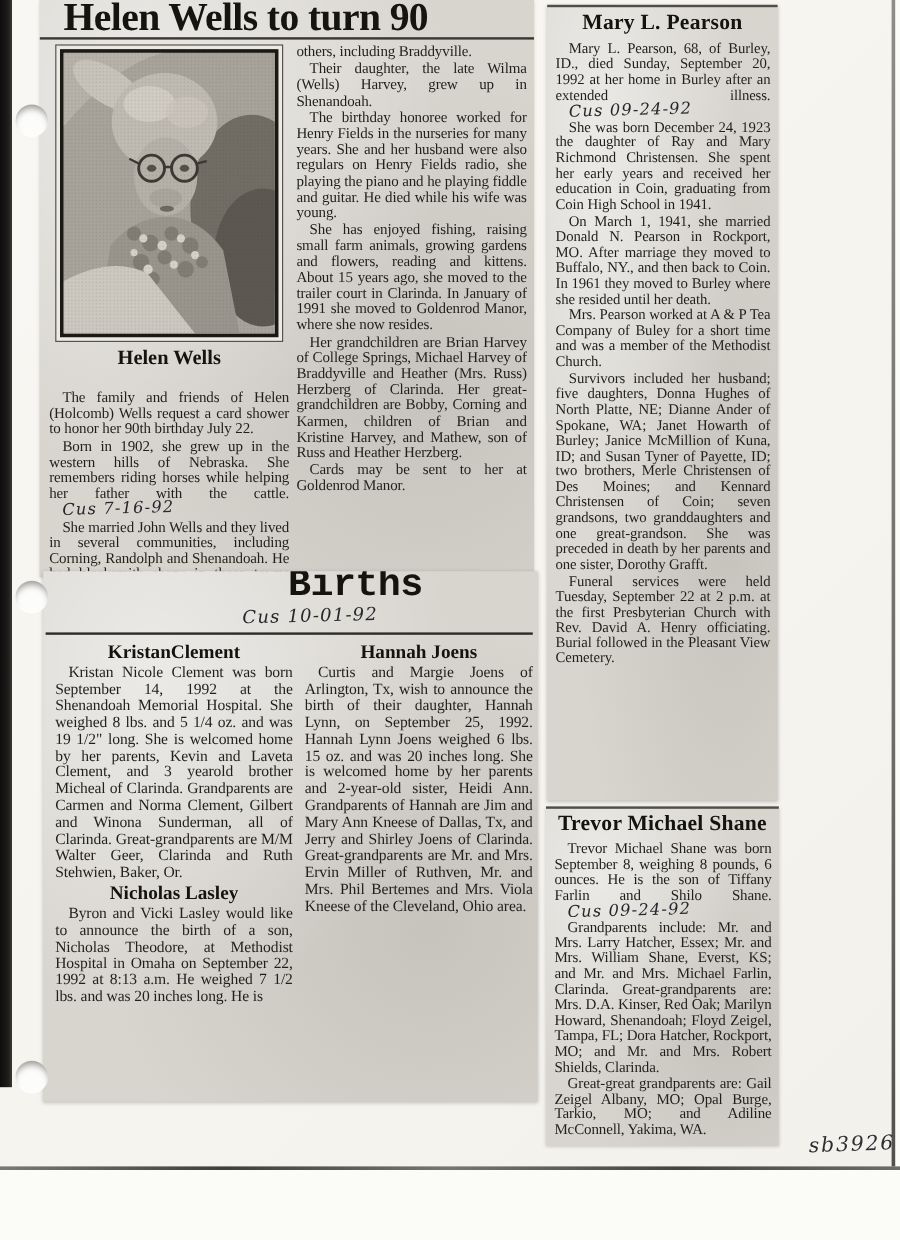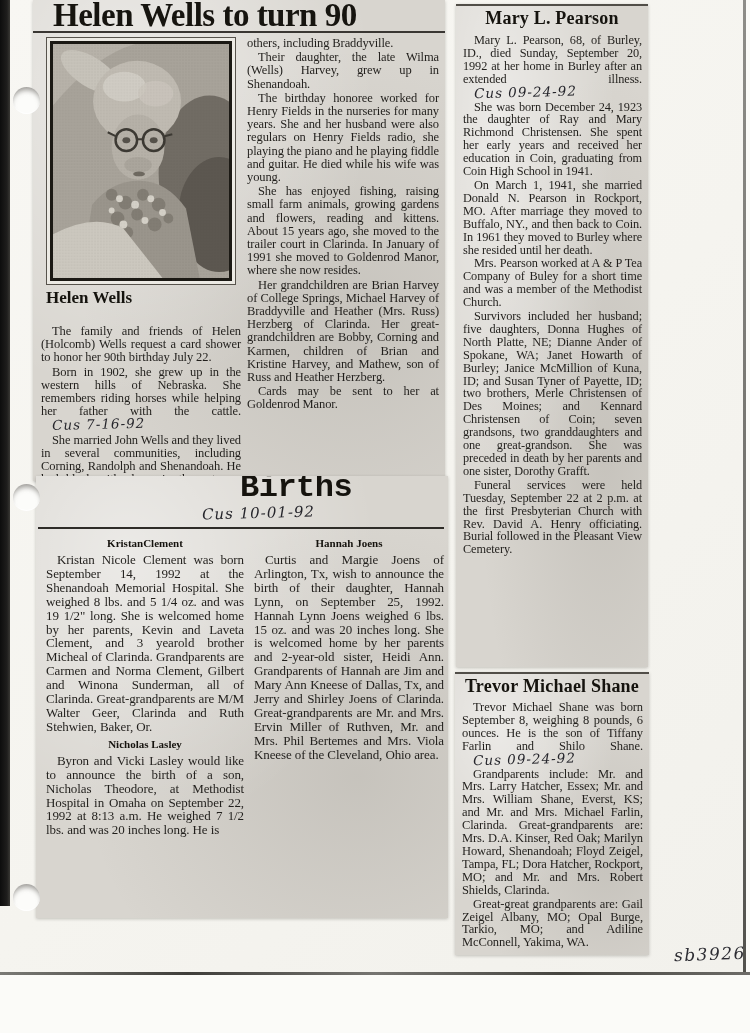--- a/index.html
+++ b/index.html
@@ -56,39 +56,39 @@
   }
   .photo-frame{
     position:absolute;left:13px;top:37px;width:190px;height:248px;box-sizing:border-box;
     border:1px solid #57534c;background:#eceae4;padding:3px;
   }
   .photo-inner{
     width:100%;height:100%;box-sizing:border-box;border:3px solid #1b1914;background:#b0aba2;
   }
   .photo-inner svg{display:block;width:100%;height:100%;}
   .photo-caption{
-    position:absolute;left:13px;top:288px;width:190px;
+    position:absolute;left:13px;top:288px;width:190px;text-align:center;
     font-weight:bold;font-size:17px;color:#15130e;
   }
   .helen-col1{position:absolute;left:8px;top:325px;width:200px;}
   .helen-col2{position:absolute;left:214px;top:37px;width:192px;}
 
   
   .births{left:36px;top:476px;width:412px;height:442px;}
   .births-headline{
     position:absolute;left:204px;top:-4px;font-weight:bold;font-size:32px;line-height:32px;
     letter-spacing:-0.5px;color:#15130e;font-family:Liberation Mono, monospace;
   }
   .births-note{position:absolute;left:166px;top:28px;}
   .births-rule{position:absolute;left:2px;top:51px;width:406px;height:2px;background:#2e2c28;}
   .births-colL{position:absolute;left:10px;top:57px;width:198px;}
   .births-colR{position:absolute;left:218px;top:57px;width:190px;}
   .births p{font-size:13px;line-height:13.9px;}
   .sub-headline{
-    text-align:center;font-weight:bold;font-size:11px;line-height:19px;
+    text-align:center;font-weight:bold;font-size:16px;line-height:19px;
     margin-top:1px;color:#15130e;
   }
 
   
   .pearson{left:456px;top:4px;width:192px;height:661px;border-top:2px solid #514e48;}
   .clip-headline{
     text-align:center;font-weight:bold;font-size:18px;line-height:24px;
     letter-spacing:0.2px;color:#15130e;
   }
   .pearson-body{position:absolute;left:7px;top:28px;width:179px;}

